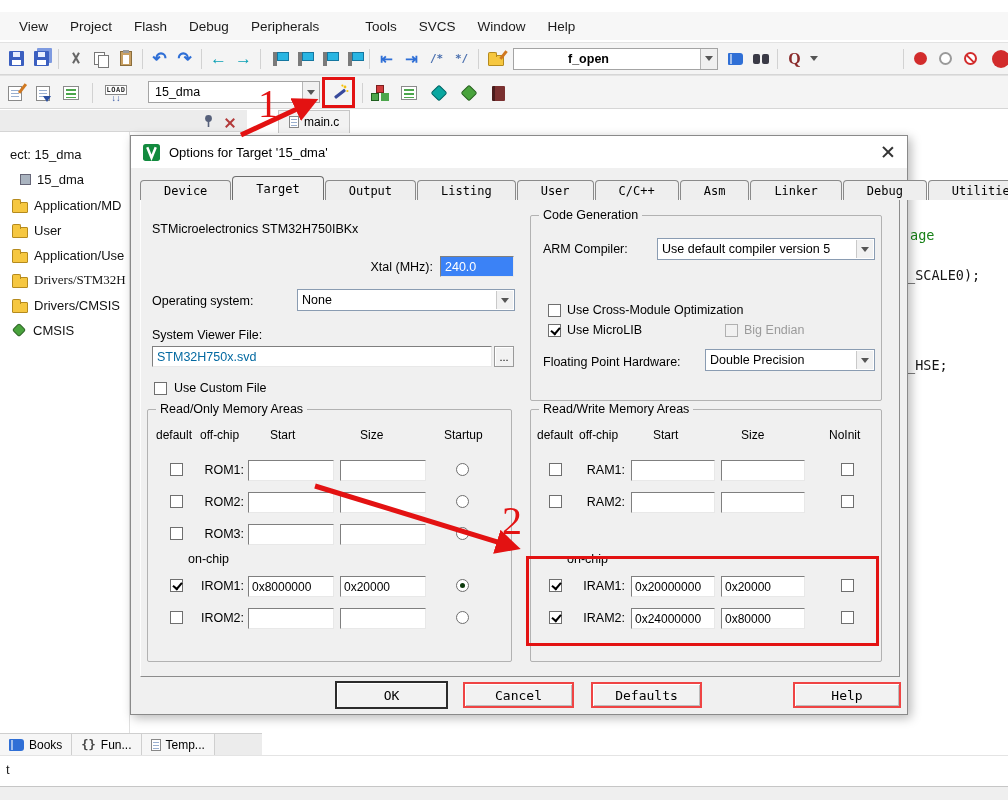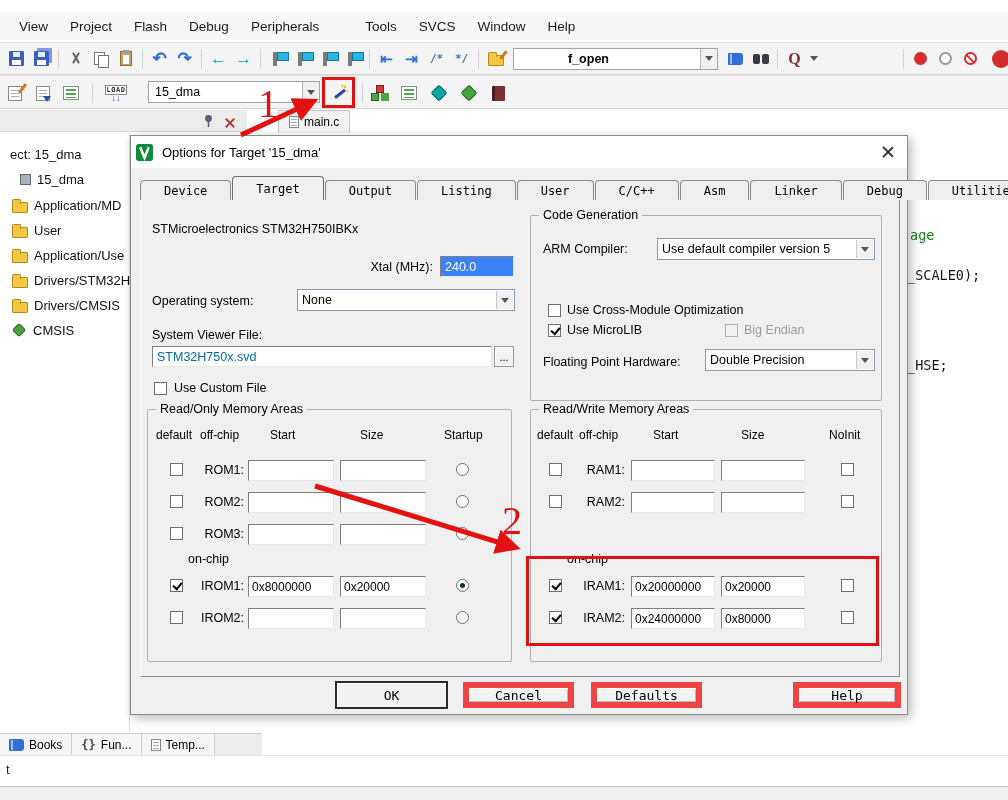--- a/index.html
+++ b/index.html
@@ -96,21 +96,21 @@
 
   
   .bottom-tabs{position:absolute;left:0;top:733px;width:262px;height:22px;background:#ececec;border-top:1px solid #cfcfcf;display:flex;align-items:stretch;font-size:12px;}
   .btab{display:flex;align-items:center;gap:5px;padding:0 9px;border-right:1px solid #cfcfcf;background:#f6f6f6;white-space:nowrap;}
   .bracei{font-family:"DejaVu Sans Mono",monospace;font-size:12px;font-weight:bold;color:#444;}
   .below-strip{position:absolute;left:0;top:755px;width:1008px;height:31px;background:#fff;border-top:1px solid #e4e4e4;font-size:13px;color:#222;}
   .statusbar{position:absolute;left:0;top:786px;width:1008px;height:14px;background:#efefef;border-top:1px solid #c6c6c6;}
 
   
   .dialog{position:absolute;left:130px;top:135px;width:778px;height:580px;background:#f0f0f0;border:1px solid #8a8a8a;box-shadow:3px 3px 10px rgba(0,0,0,.28);z-index:10;}
-  .dlg-title{position:absolute;left:0;top:0;right:0;height:32px;background:#fff;display:flex;align-items:center;gap:9px;padding-left:5px;font-size:13px;color:#000;}
+  .dlg-title{position:absolute;left:0;top:0;right:0;height:32px;background:#fff;display:flex;align-items:center;gap:9px;padding-left:12px;font-size:13px;color:#000;}
   .dclose{position:absolute;right:8px;top:6px;width:22px;height:20px;display:flex;align-items:center;justify-content:center;}
   .dclose i{position:relative;width:12px;height:12px;display:block;}
   .dclose i::before,.dclose i::after{content:"";position:absolute;left:5px;top:-1px;width:1.6px;height:14px;background:#333;}
   .dclose i::before{transform:rotate(45deg);} .dclose i::after{transform:rotate(-45deg);}
   .dlg-tabs{position:absolute;left:9px;top:40px;height:24px;display:flex;align-items:flex-end;z-index:2;}
   .dtab{height:20px;display:flex;align-items:center;padding:0 23px;border:1px solid #8a8a8a;border-bottom:none;border-radius:4px 4px 0 0;background:#eee;font-family:"DejaVu Sans Mono",monospace;font-size:12px;margin-right:1px;}
   .dtab.sel{height:24px;background:#f1f1f1;border-color:#6e6e6e;z-index:3;}
   .dlg-panel{position:absolute;left:9px;top:63px;width:760px;height:478px;background:#f0f0f0;border:1px solid;border-color:#fdfdfd #8c8c8c #8c8c8c #fdfdfd;}
   .lab{position:absolute;font-size:12.5px;color:#000;white-space:nowrap;}
   .lab.gray{color:#9b9b9b;}
@@ -125,21 +125,21 @@
   .cb.on::after{content:"";position:absolute;left:2px;top:2px;width:7px;height:4px;border-left:2px solid #000;border-bottom:2px solid #000;transform:rotate(-50deg);}
   .cb.dis{background:#f1f1f1;border-color:#b0b0b0;}
   .rb{position:absolute;width:13px;height:13px;background:#fff;border:1px solid #6f6f6f;border-radius:50%;}
   .rb.on::after{content:"";position:absolute;left:3px;top:3px;width:5px;height:5px;border-radius:50%;background:#0c3a0c;}
   .grp{position:absolute;border:1px solid #b2b2b2;border-radius:2px;}
   .grp .legend{position:absolute;top:-8px;left:8px;background:#f0f0f0;padding:0 4px;font-size:12.5px;white-space:nowrap;}
   .mhead{position:absolute;font-size:12px;color:#000;white-space:nowrap;}
   .mrow{position:absolute;left:0;right:0;height:21px;}
   .mlabel{position:absolute;font-size:12.5px;text-align:right;white-space:nowrap;}
   .memin{position:absolute;height:21px;border:1px solid;border-color:#7f7f7f #e8e8e8 #e8e8e8 #7f7f7f;background:#fff;font-size:12px;font-family:"Liberation Sans",sans-serif;padding:0 3px;}
-  .dbtn{position:absolute;height:26px;width:111px;background:#f2f2f2;border:6px solid #ef4444;box-shadow:inset 1px 1px 0 #fff,inset -1px -1px 0 #bdbdbd;font-family:"DejaVu Sans Mono",monospace;font-size:13px;display:flex;align-items:center;justify-content:center;}
+  .dbtn{position:absolute;height:26px;width:111px;background:#f2f2f2;border:2px solid #ef4444;box-shadow:inset 1px 1px 0 #fff,inset -1px -1px 0 #bdbdbd;font-family:"DejaVu Sans Mono",monospace;font-size:13px;display:flex;align-items:center;justify-content:center;}
   .dbtn.default{border:1px solid #2b2b2b;box-shadow:0 0 0 1px #2b2b2b,inset 1px 1px 0 #fff;}
 
   
   .redbox{position:absolute;border:3px solid #e31212;z-index:25;pointer-events:none;}
   .rednum{position:absolute;font-family:"Liberation Serif",serif;font-size:40px;color:#e31212;z-index:26;pointer-events:none;line-height:1;}
   .anno-arrows{position:absolute;left:0;top:0;z-index:26;pointer-events:none;}
 </style>
 </head>
 <body>
 
@@ -331,21 +331,21 @@
         <span>Application/MD</span>
       </div>
     <div class="trow" style="left:12px;top:88px;">
         <span class="folderi"></span>
         <span>User</span>
       </div>
     <div class="trow" style="left:12px;top:113px;">
         <span class="folderi"></span>
         <span>Application/Use</span>
       </div>
-    <div class="trow" style="left:12px;top:138px;">
+    <div class="trow" style="left:12px;top:138px;font-family:Liberation Serif, serif;">
         <span class="folderi"></span>
         <span>Drivers/STM32H</span>
       </div>
     <div class="trow" style="left:12px;top:163px;">
         <span class="folderi"></span>
         <span>Drivers/CMSIS</span>
       </div>
     <div class="trow" style="left:12px;top:188px;">
         <span class="diam green" style="width:10px;height:10px;margin-left:2px;"></span>
         <span style="margin-left:3px;">CMSIS</span>

